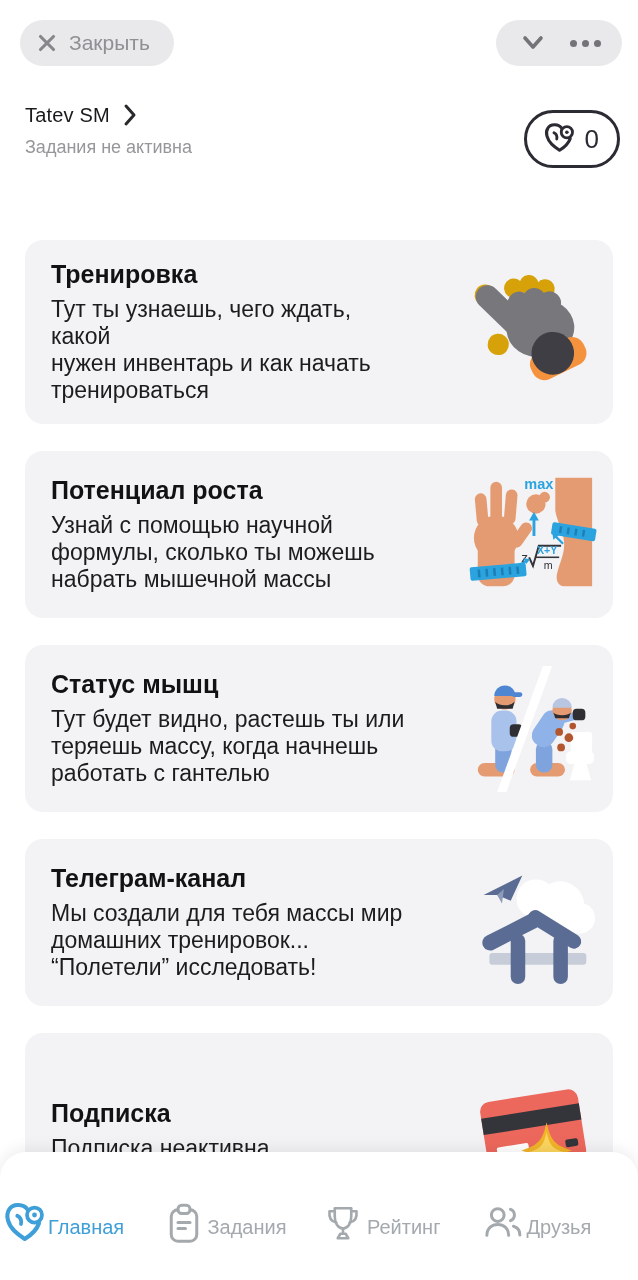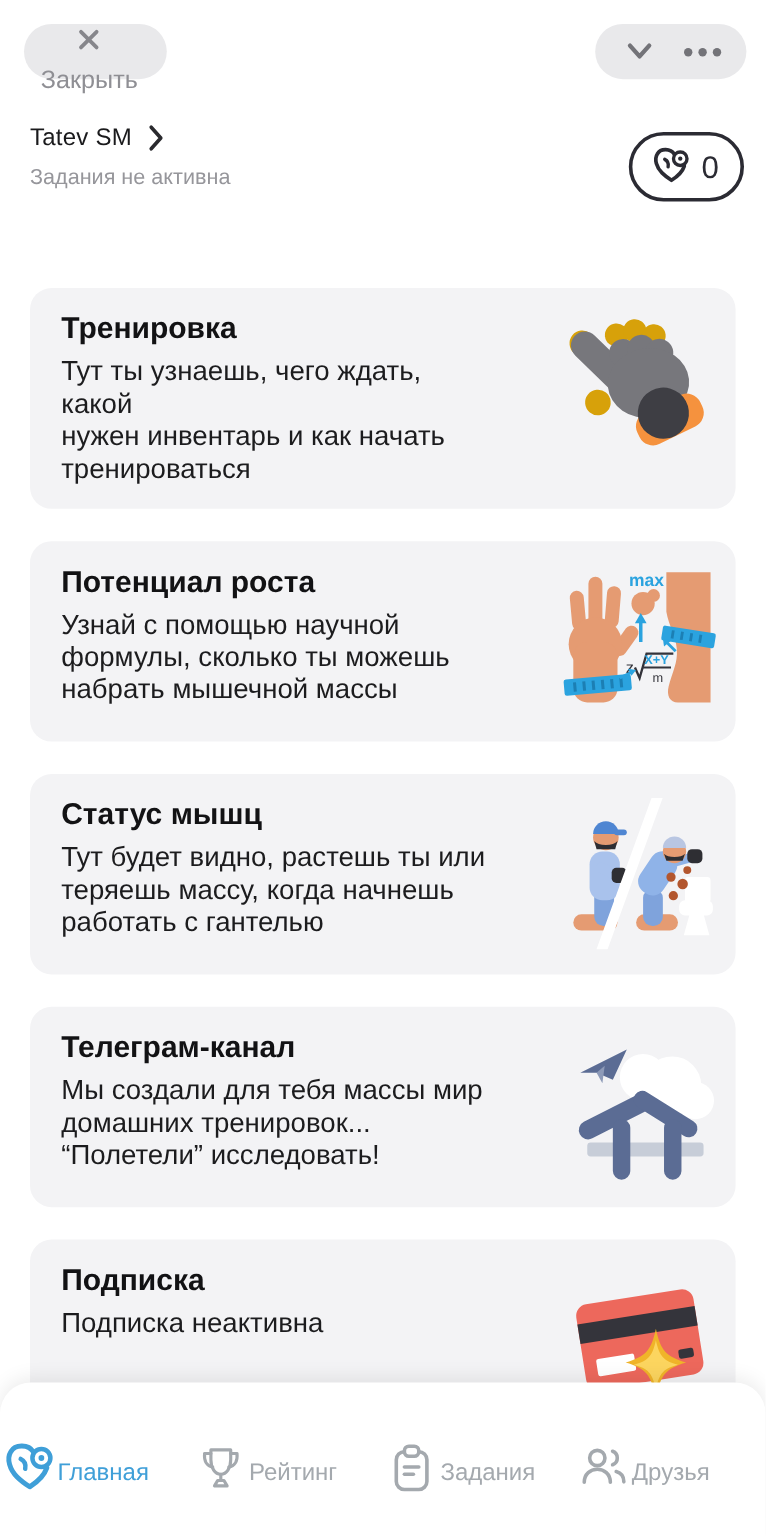--- a/index.html
+++ b/index.html
@@ -4,35 +4,35 @@
 <style>
   html,body{margin:0;padding:0;}
   body{
     width:638px;height:1280px;position:relative;overflow:hidden;
     background:#ffffff;font-family:"Liberation Sans",sans-serif;
     -webkit-font-smoothing:antialiased;
   }
   
   .topbar{display:flex;justify-content:space-between;align-items:center;padding:20px 16px 0 20px;}
   .pill{background:#e9e9eb;border-radius:24px;height:46px;display:flex;align-items:center;}
-  .close-pill{padding:0 24px 0 14px;gap:9px;color:#8f8f94;font-size:21px;font-weight:500;cursor:pointer;flex-direction:column;}
+  .close-pill{padding:0 24px 0 14px;gap:9px;color:#8f8f94;font-size:21px;font-weight:500;cursor:pointer;}
   .menu-pill{width:126px;justify-content:space-evenly;cursor:pointer;}
   .dots{display:flex;gap:5px;}
   .dots span{width:7px;height:7px;border-radius:50%;background:#737378;display:block;}
   
   .header{display:flex;justify-content:space-between;align-items:flex-start;padding:36px 18px 0 25px;}
   .title-row{display:flex;align-items:center;gap:10px;cursor:pointer;}
   .page-title{font-size:20px;color:#1a1a1c;font-weight:500;letter-spacing:.2px;}
   .subtitle{margin-top:9px;font-size:18px;color:#96969b;}
   .counter-pill{margin-top:8px;border:3px solid #2b2b33;border-radius:30px;height:52px;
     display:flex;align-items:center;gap:8px;padding:0 18px 0 14px;color:#2b2b33;font-size:26px;cursor:pointer;}
   
   .cards{margin:72px 25px 0 25px;display:flex;flex-direction:column;gap:27px;}
   .card{background:#f3f3f5;border-radius:18px;min-height:167px;box-sizing:border-box;
-    padding:20px 14px 20px 26px;display:flex;justify-content:space-between;cursor:pointer;gap:48px;}
+    padding:20px 14px 20px 26px;display:flex;align-items:center;justify-content:space-between;cursor:pointer;gap:48px;}
   .card-last{min-height:195px;}
   .card-text{flex:1;padding-right:6px;}
   .card-title{font-size:25px;font-weight:700;color:#121214;margin-bottom:7px;}
   .card-desc{font-size:23px;line-height:27px;color:#1c1c1e;white-space:pre-line;}
   .card-icon{width:132px;height:126px;flex-shrink:0;}
   .card-icon svg{width:100%;height:100%;}
   
   .nav{position:absolute;left:0;right:0;bottom:0;height:128px;background:#ffffff;
     border-radius:26px 26px 0 0;box-shadow:0 -3px 16px rgba(0,0,0,0.08);display:flex;z-index:5;}
   .nav-item{flex:1;display:flex;flex-direction:row;align-items:center;padding-top:16px;cursor:pointer;}
@@ -286,40 +286,40 @@
         <path d="M37 13 C32 5 17 4 12 13 C7 21 11 33 19 41 C24 46 30 50 33 52 C41 47 49 40 52 31" stroke-width="5.5"></path>
         <path d="M23 21 C27 23 29 27 28 32" stroke-width="5"></path>
       </svg>
     </span>
     <span class="nav-label">Главная</span>
   </div>
 
   <div class="nav-item">
     <span class="nav-icon">
       <svg viewBox="0 0 64 64" fill="none" stroke="#a4a9ae" stroke-linecap="round" stroke-linejoin="round">
+        <rect x="15" y="13" width="34" height="42" rx="9" stroke-width="4"></rect>
+        <rect x="24" y="7" width="16" height="11" rx="5" fill="#ffffff" stroke-width="4"></rect>
+        <line x1="24" y1="30" x2="40" y2="30" stroke-width="4"></line>
+        <line x1="24" y1="38" x2="34" y2="38" stroke-width="4"></line>
+      </svg>
+    </span>
+    <span class="nav-label">Задания</span>
+  </div>
+
+  <div class="nav-item">
+    <span class="nav-icon">
+      <svg viewBox="0 0 64 64" fill="none" stroke="#a4a9ae" stroke-linecap="round" stroke-linejoin="round">
         <path d="M21 11 h22 v11 c0 9 -4.5 16 -11 16 c-6.5 0 -11 -7 -11 -16 z" stroke-width="3.5"></path>
         <path d="M21 15 h-7 c-1 9 3 14 9 15" stroke-width="3.5"></path>
         <path d="M43 15 h7 c1 9 -3 14 -9 15" stroke-width="3.5"></path>
         <line x1="32" y1="38" x2="32" y2="45" stroke-width="3.5"></line>
         <path d="M25 51 h14 l-3.5 -6 h-7 z" stroke-width="3.5"></path>
       </svg>
     </span>
     <span class="nav-label">Рейтинг</span>
-  </div>
-
-  <div class="nav-item">
-    <span class="nav-icon">
-      <svg viewBox="0 0 64 64" fill="none" stroke="#a4a9ae" stroke-linecap="round" stroke-linejoin="round">
-        <rect x="15" y="13" width="34" height="42" rx="9" stroke-width="4"></rect>
-        <rect x="24" y="7" width="16" height="11" rx="5" fill="#ffffff" stroke-width="4"></rect>
-        <line x1="24" y1="30" x2="40" y2="30" stroke-width="4"></line>
-        <line x1="24" y1="38" x2="34" y2="38" stroke-width="4"></line>
-      </svg>
-    </span>
-    <span class="nav-label">Задания</span>
   </div>
 
   <div class="nav-item">
     <span class="nav-icon">
       <svg viewBox="0 0 64 64" fill="none" stroke="#a4a9ae" stroke-linecap="round" stroke-linejoin="round">
         <circle cx="25" cy="20" r="8.5" stroke-width="4"></circle>
         <path d="M10.5 47 c0 -9.5 7 -14.5 14.5 -14.5 c7.5 0 14.5 5 14.5 14.5" stroke-width="4"></path>
         <path d="M42 12.5 a8 8 0 0 1 0 15" stroke-width="4"></path>
         <path d="M46 35 c5.5 1.5 8.5 6 8.5 11.5" stroke-width="4"></path>
       </svg>

